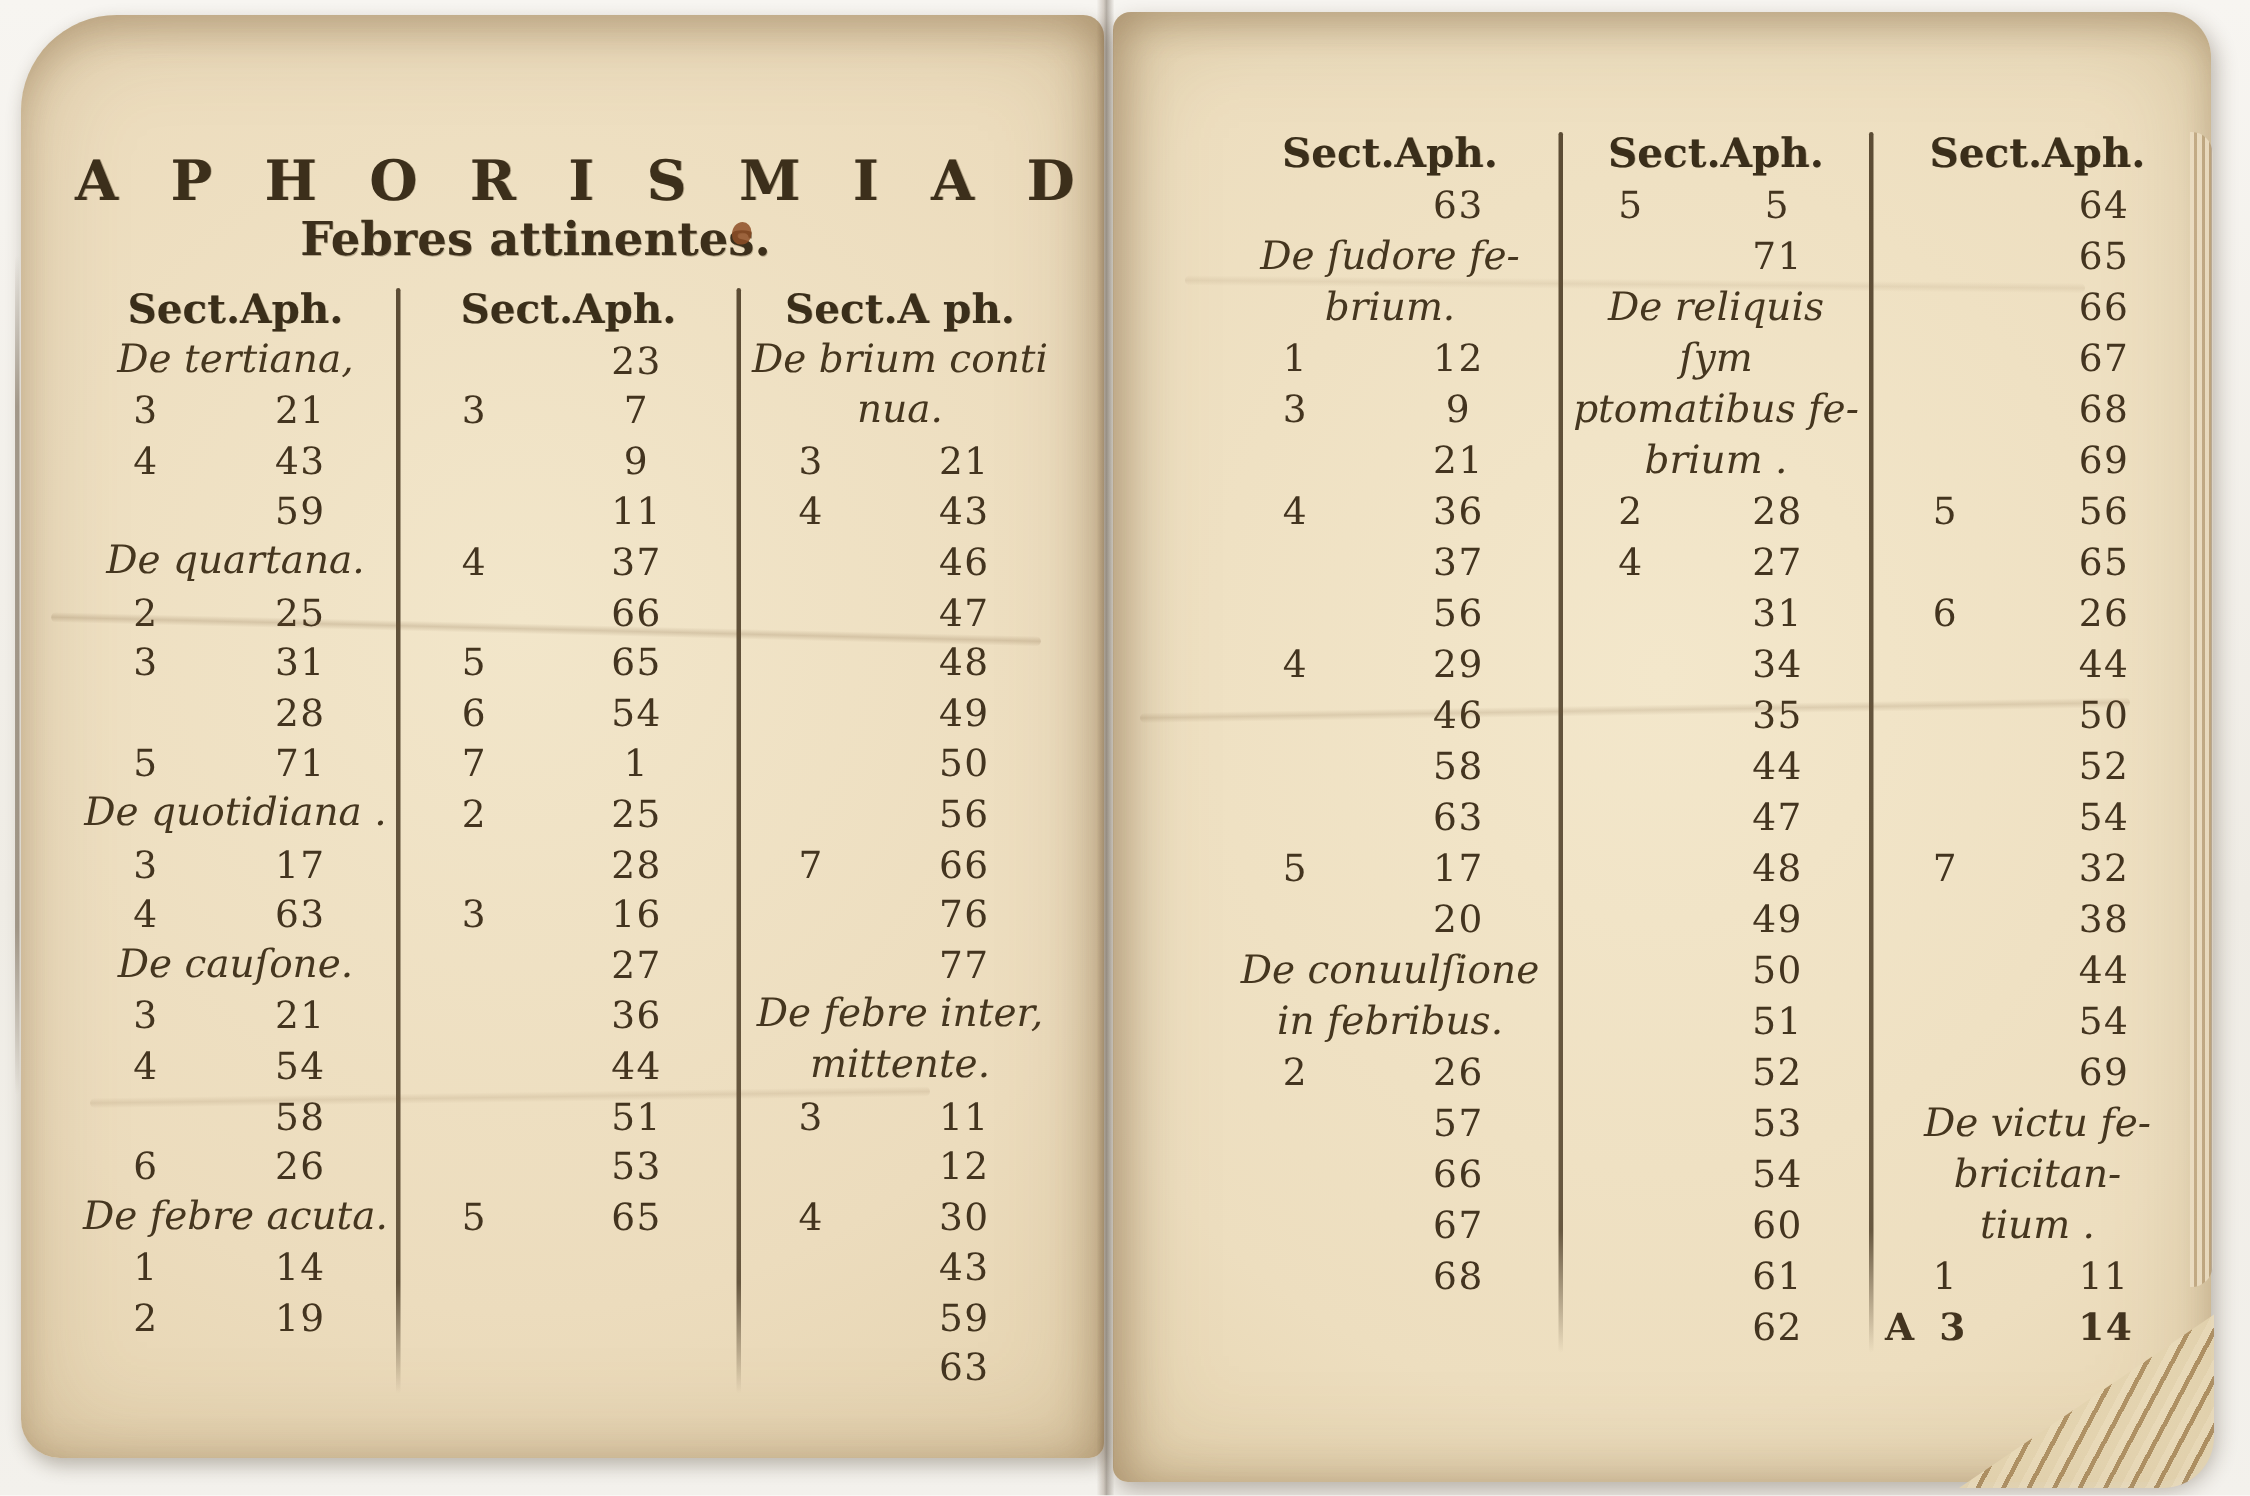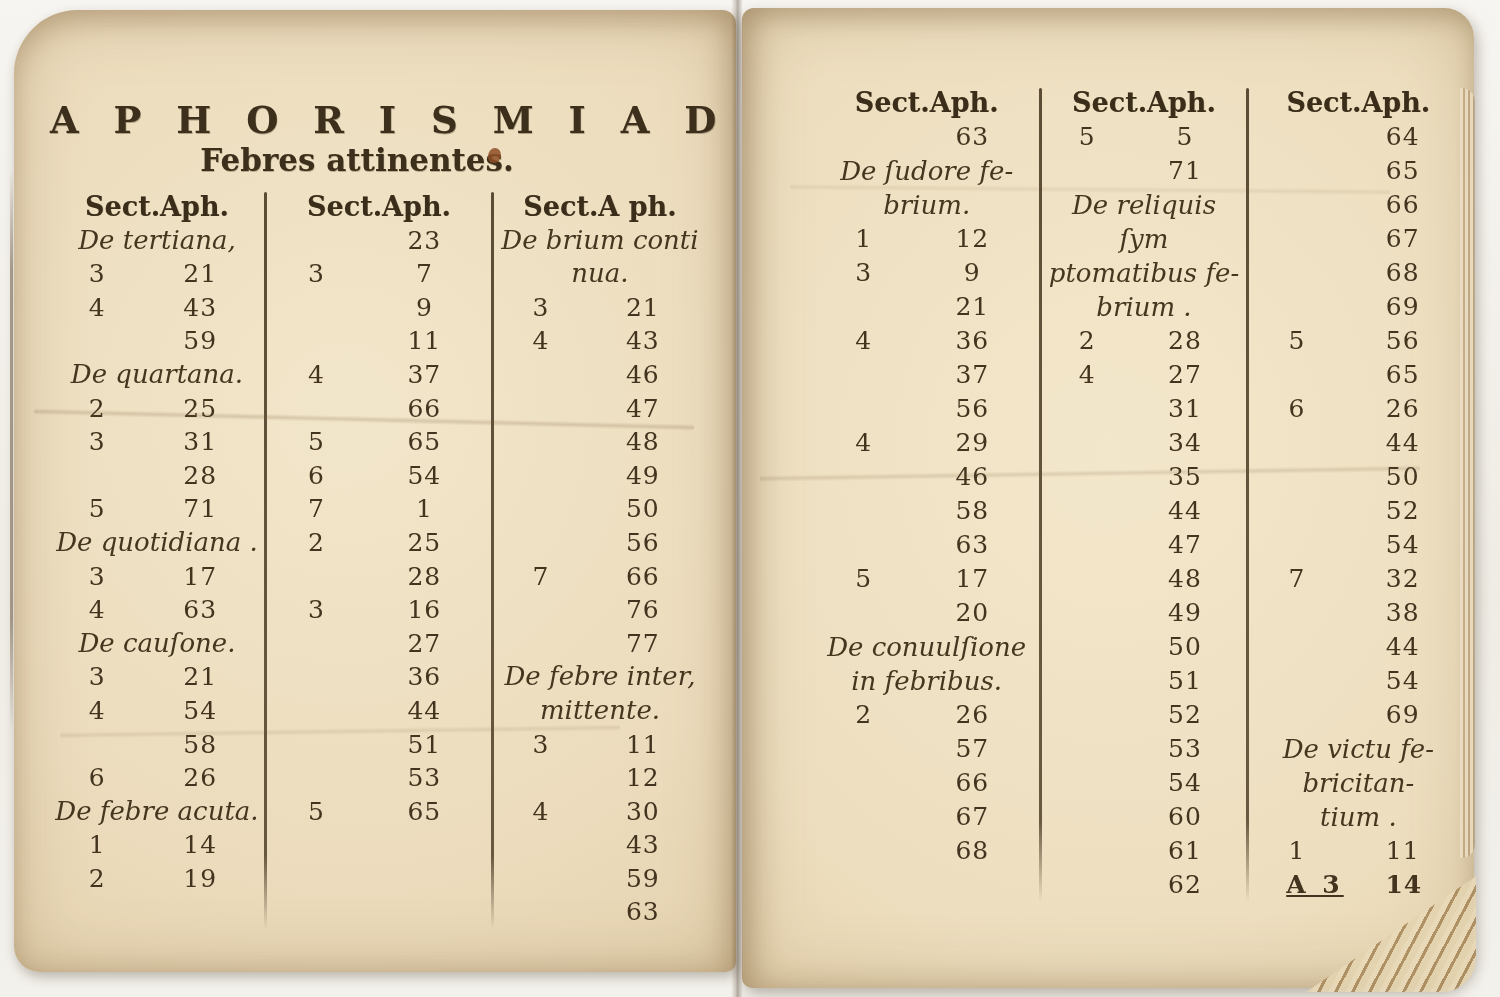--- a/index.html
+++ b/index.html
@@ -91,21 +91,21 @@
     font-size:27px;font-weight:bold;height:var(--rh);line-height:var(--rh);
     color:#3a2e1a;text-shadow:.4px .4px 0 rgba(60,45,20,.3);
   }
   .trow{display:flex;height:var(--rh);line-height:var(--rh);font-size:25px;letter-spacing:1px;}
   .ts{width:42%;text-align:center;}
   .ta{width:58%;text-align:center;}
   .theading{
     font-style:italic;text-align:center;font-size:26px;line-height:var(--rh);
     white-space:pre-line;color:#45361f;
   }
-  .sig-row .ts{text-align:right;padding-left:4px;font-weight:bold;letter-spacing:4px;text-decoration:underline;}
+  .sig-row .ts{text-align:left;padding-left:4px;font-weight:bold;letter-spacing:4px;}
   .sig-row{font-weight:bold;}
 </style>
 </head>
 <body>
 
 <div class="photo">
 
   <div class="page page-left">
     <div class="title-block">
       <div class="main-title">A P H O R I S M I A D</div>

